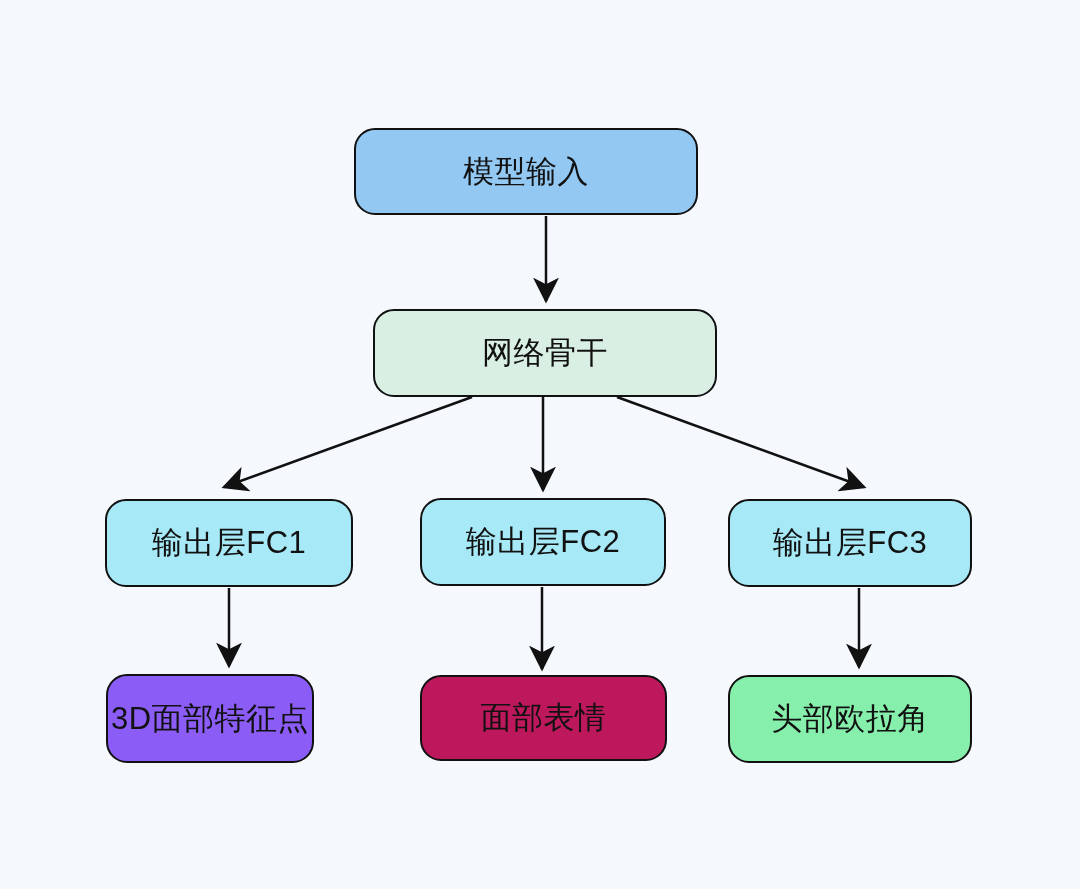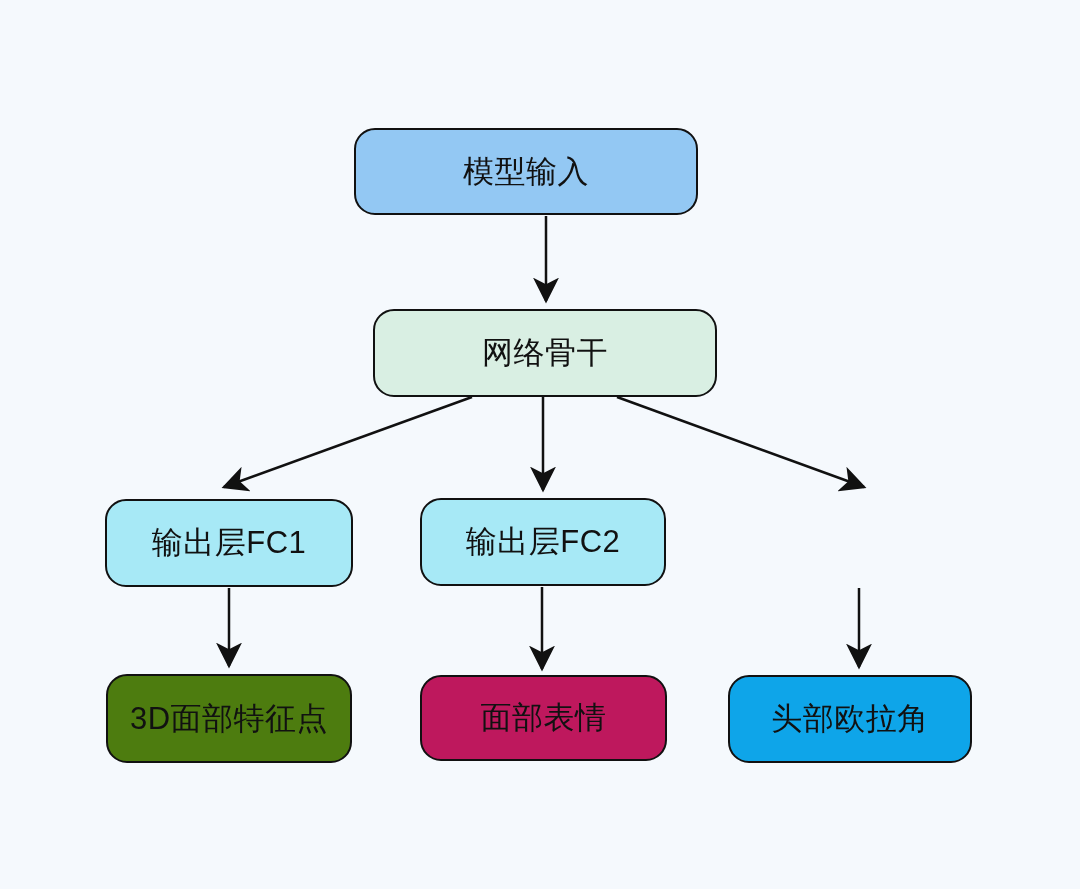--- a/index.html
+++ b/index.html
@@ -60,20 +60,21 @@
   </svg>
 
   <div class="node" style="left: 354px; top: 128px; width: 344px; height: 87px; background-color: rgb(147, 200, 243);">模型输入</div>
 
   <div class="node" style="left: 373px; top: 309px; width: 344px; height: 88px; background-color: rgb(217, 239, 227);">网络骨干</div>
 
   <div class="node" style="left: 105px; top: 499px; width: 248px; height: 88px; background-color: rgb(167, 233, 246);">输出层FC1</div>
 
   <div class="node" style="left: 420px; top: 498px; width: 246px; height: 88px; background-color: rgb(167, 233, 246);">输出层FC2</div>
 
+  <div class="node" style="left: 728px; top: 499px; width: 244px; height: 88px; background-color: rgb(167, 233, 246);">输出层FC3</div>
 
-  <div class="node" style="left: 106px; top: 674px; width: 246px; height: 89px; background-color: #4d7c0f;">3D面部特征点</div>
+  <div class="node" style="left: 106px; top: 674px; width: 208px; height: 89px; background-color: #8b5cf6;">3D面部特征点</div>
 
   <div class="node" style="left: 420px; top: 675px; width: 247px; height: 86px; background-color: #be185d;">面部表情</div>
 
-  <div class="node" style="left: 728px; top: 675px; width: 244px; height: 88px; background-color: #0ea5e9;">头部欧拉角</div>
+  <div class="node" style="left: 728px; top: 675px; width: 244px; height: 88px; background-color: #86efac;">头部欧拉角</div>
 
 </div>
 
 </body></html>

